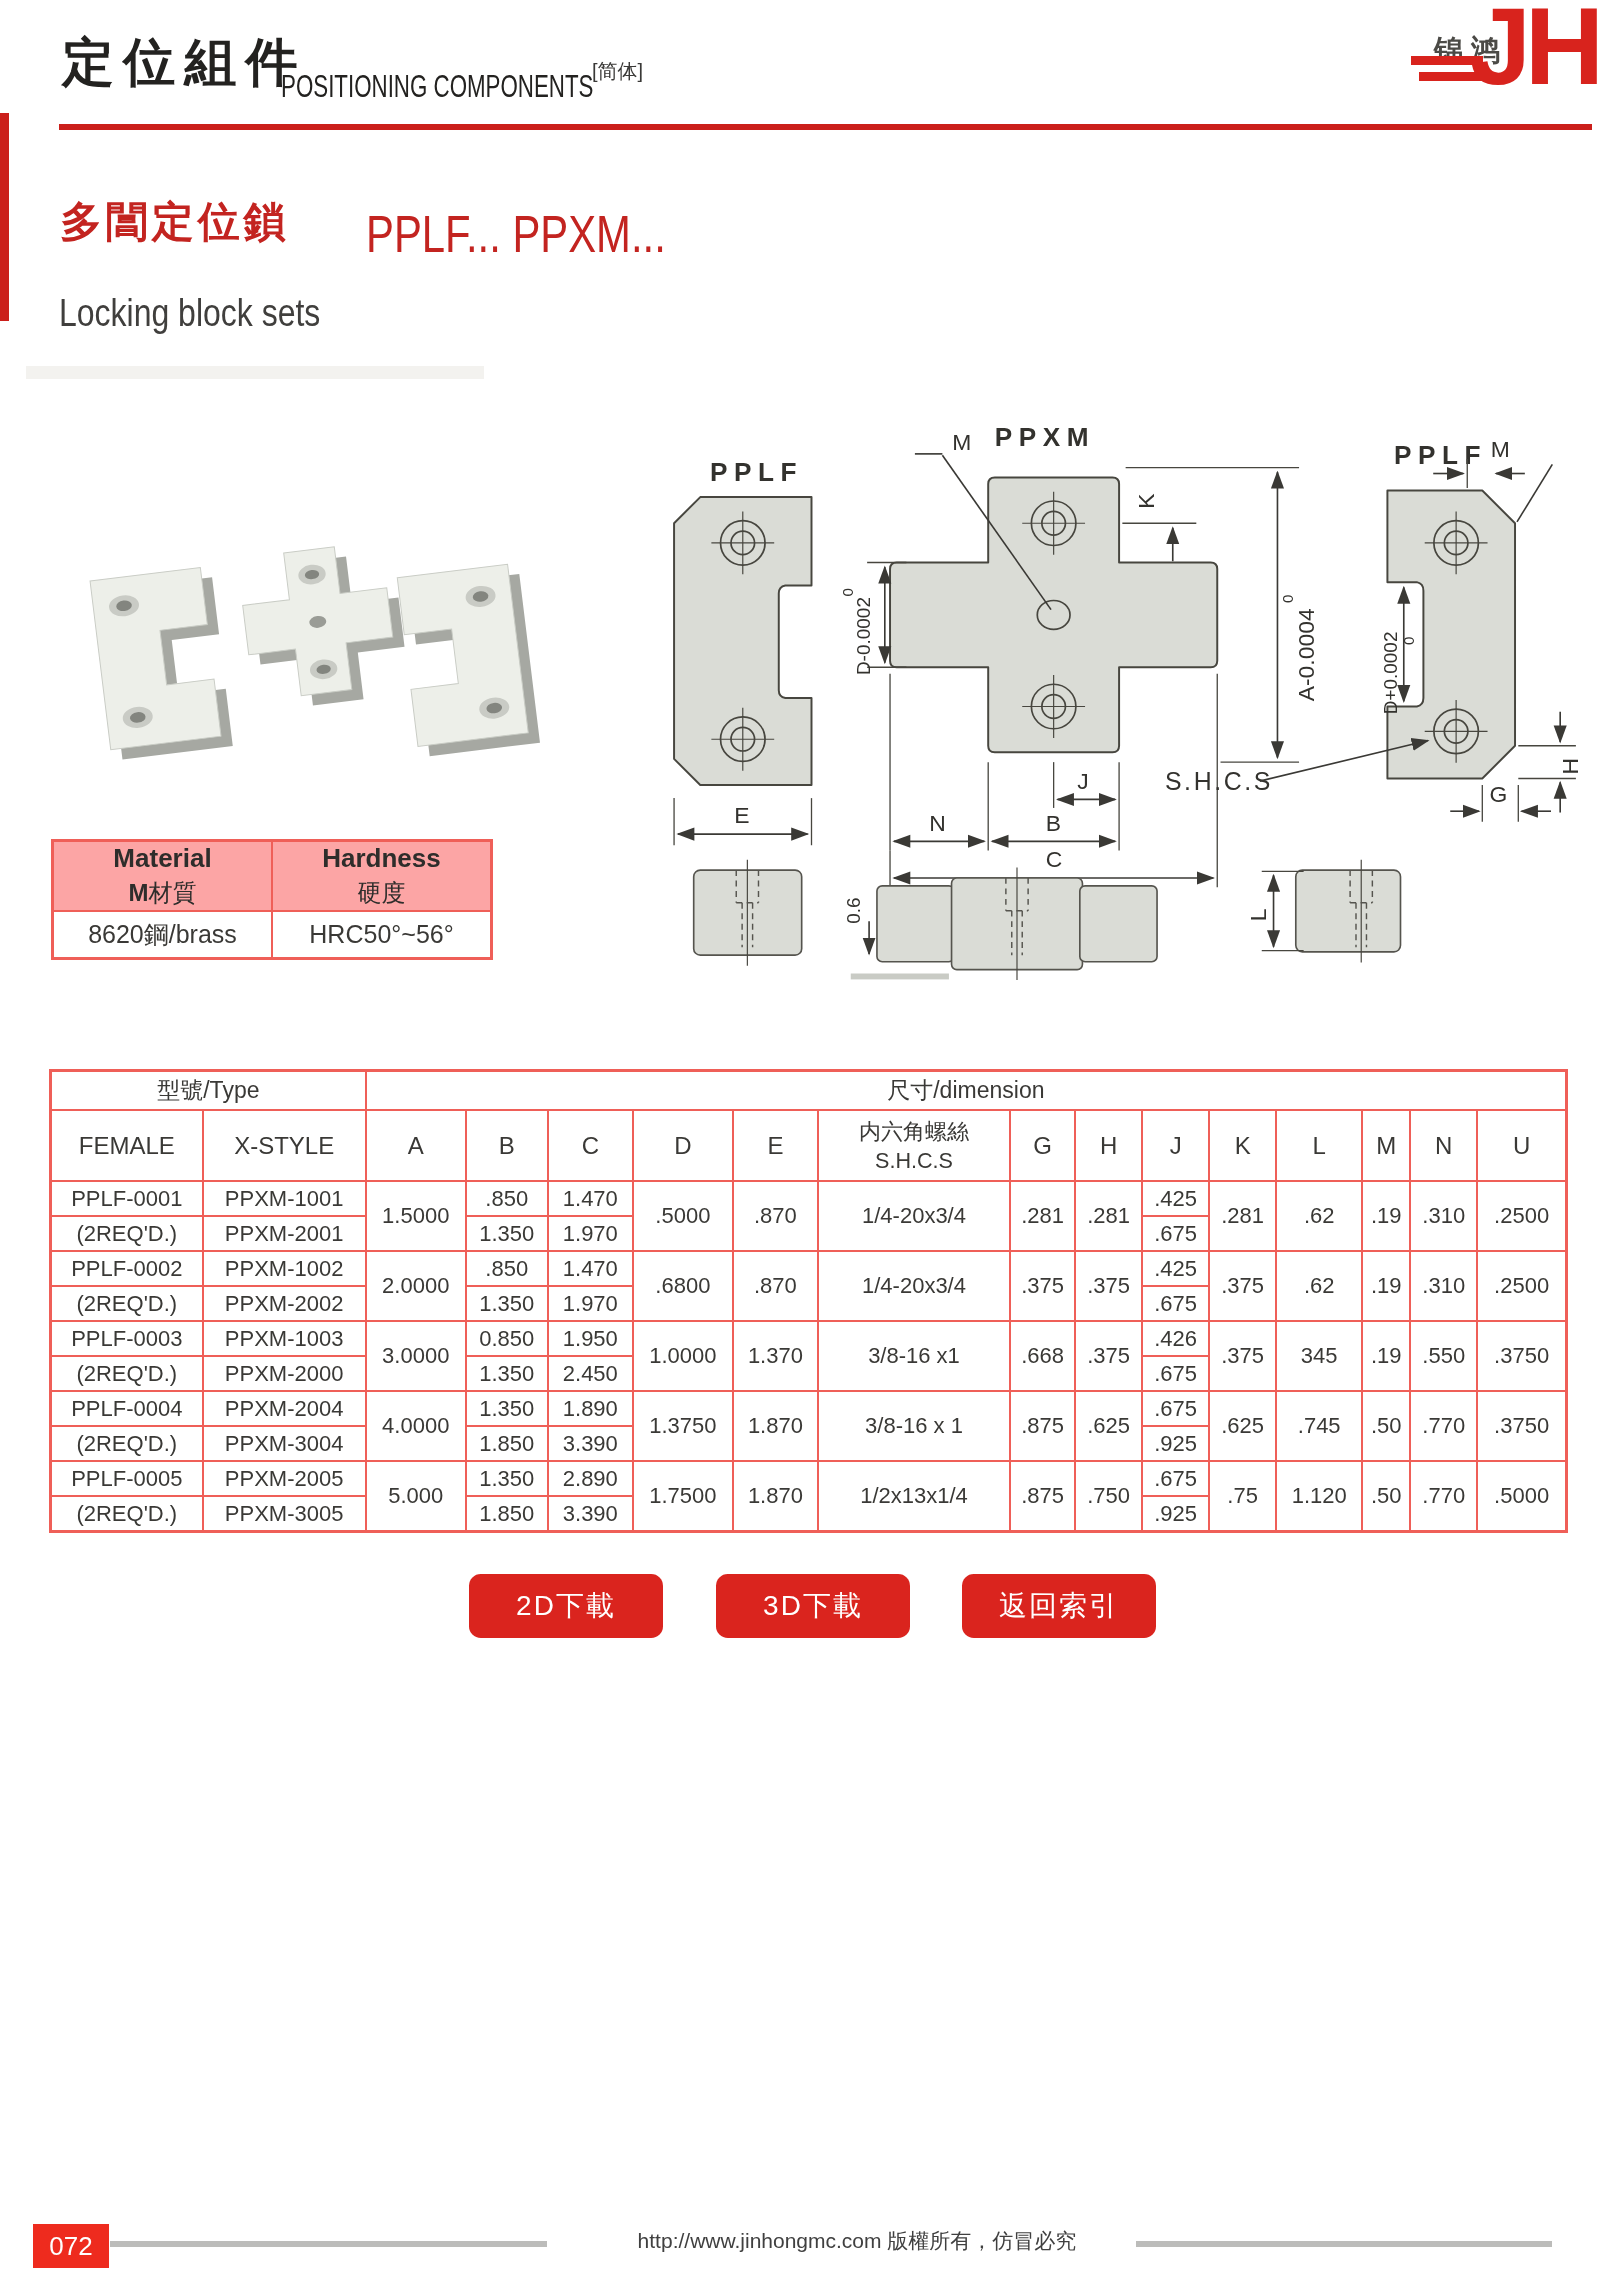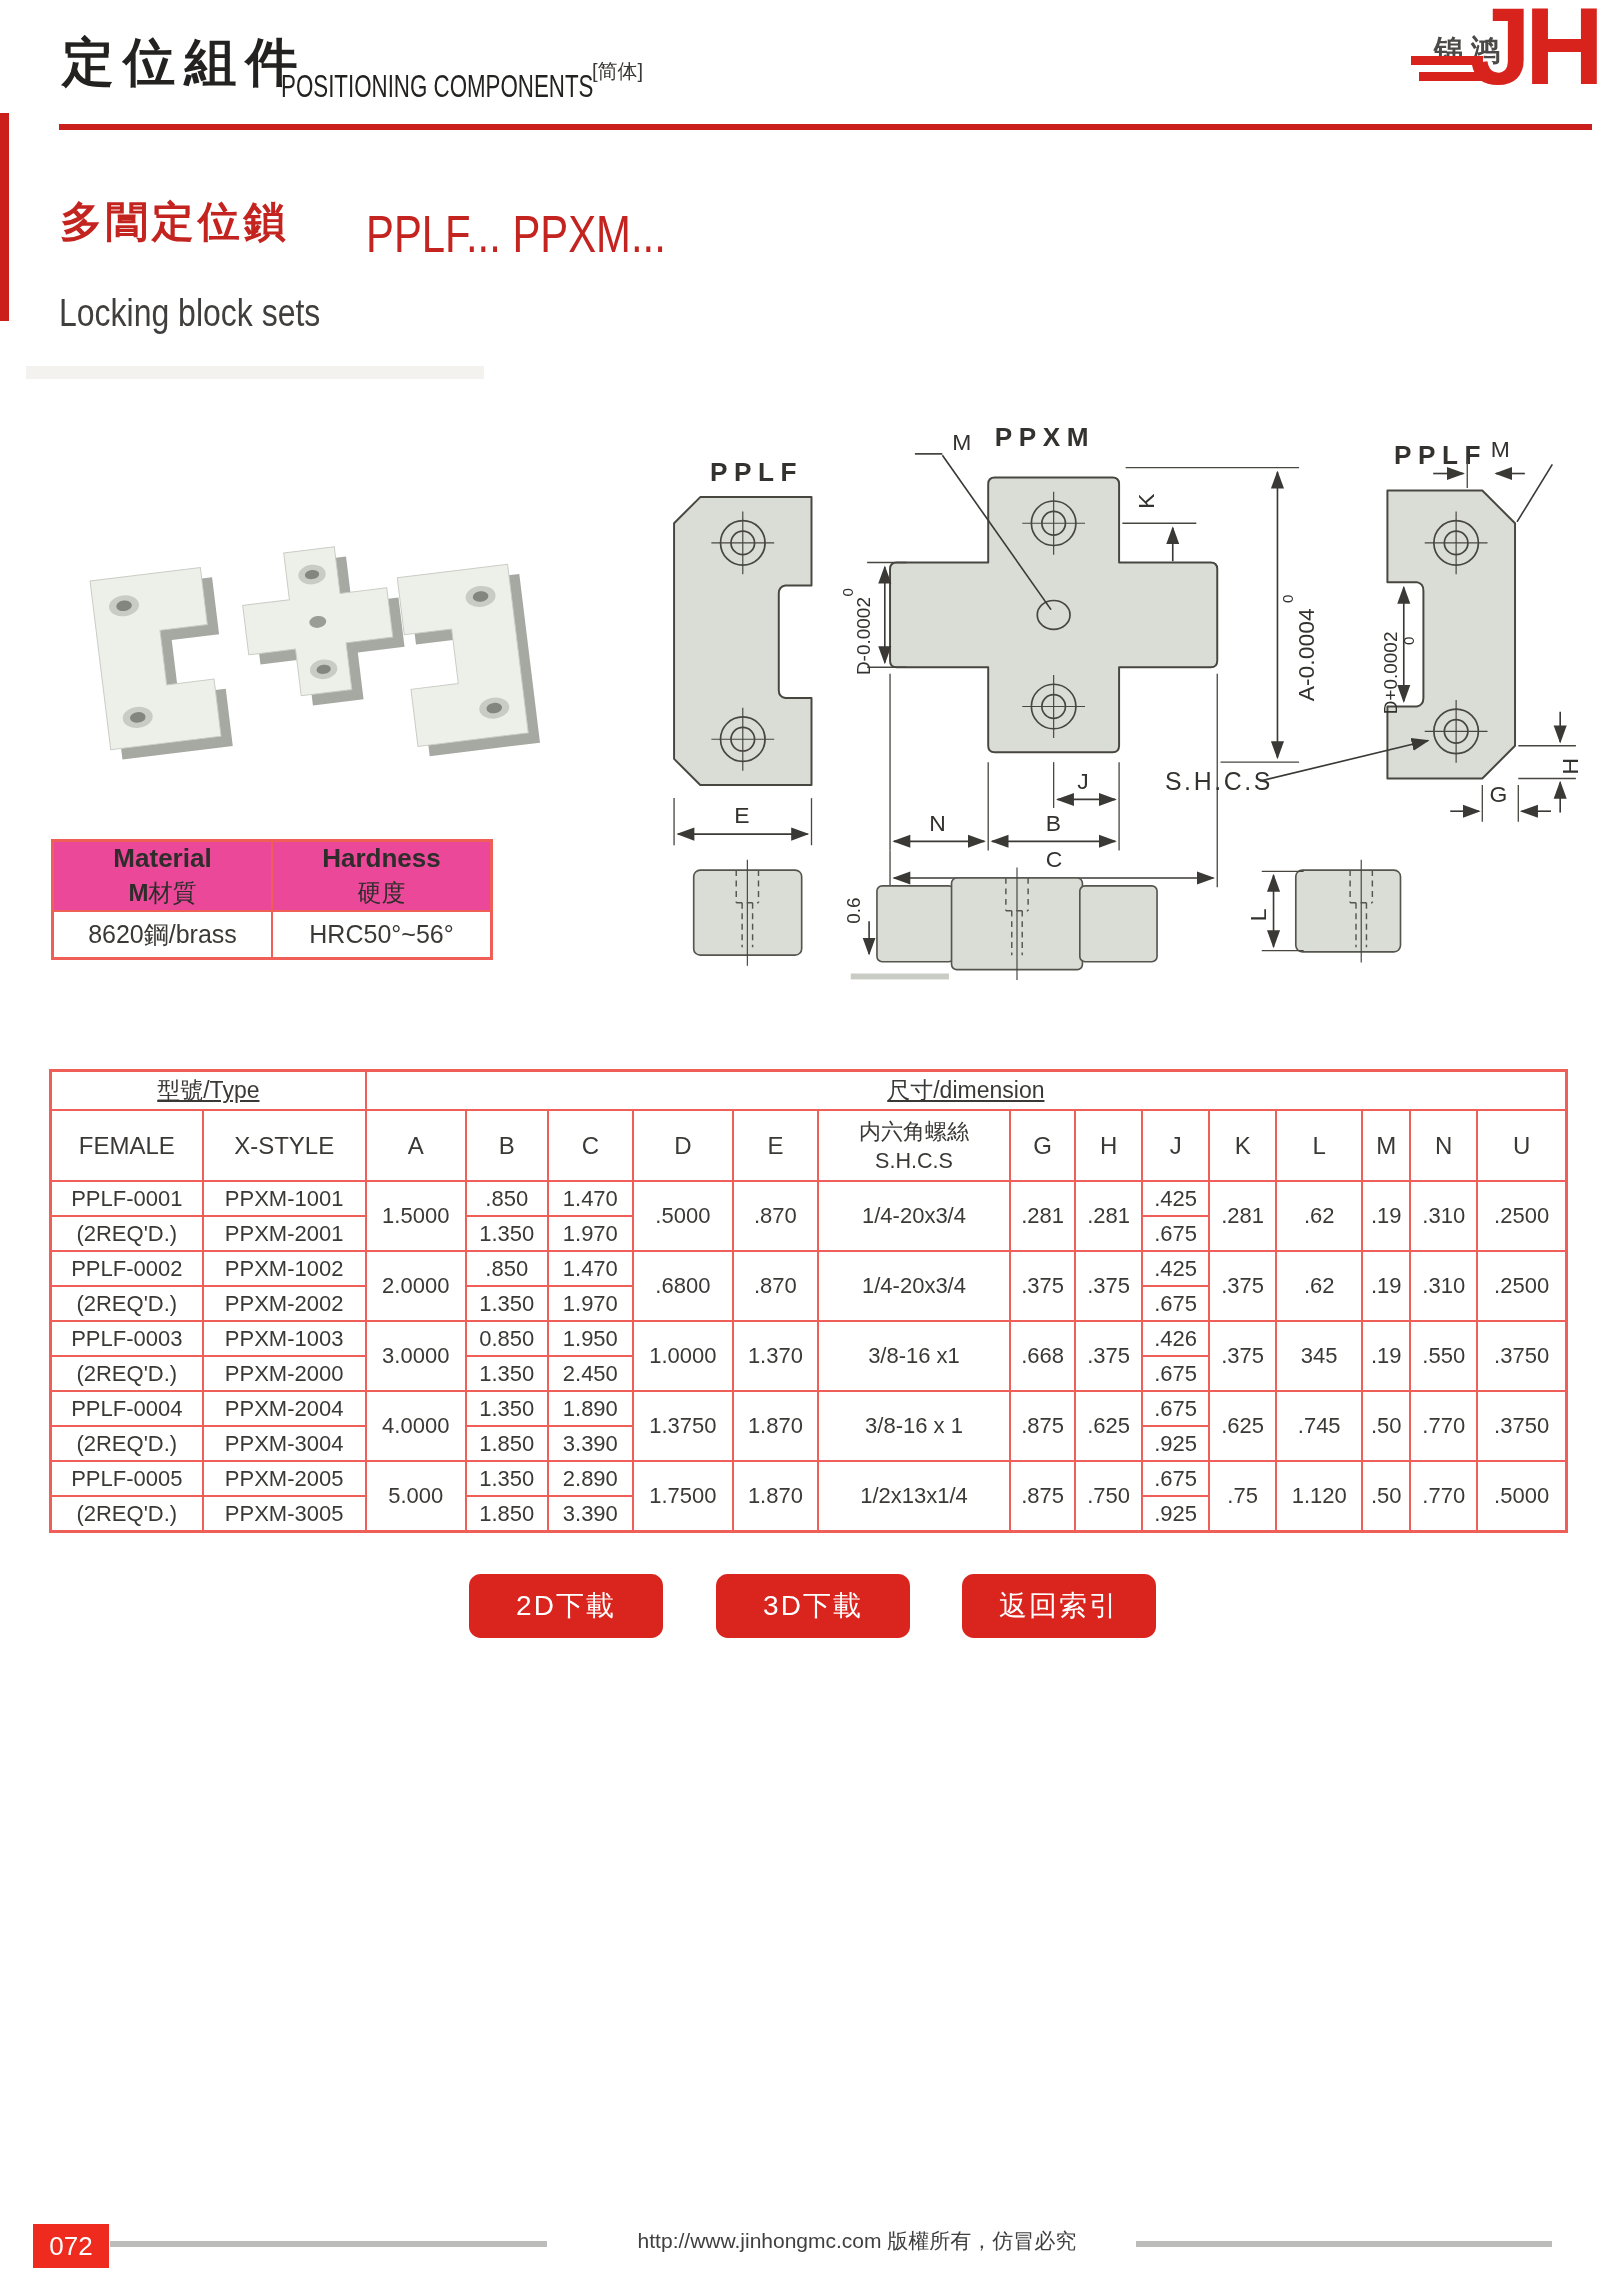--- a/index.html
+++ b/index.html
@@ -27,33 +27,33 @@
            font-family:"Liberation Serif","DejaVu Serif",serif;}
   .sec-models{left:366px;top:205px;font-size:51px;color:#c32420;white-space:nowrap;}
   .sec-sub{left:59px;top:291px;font-size:39px;color:#403f3d;white-space:nowrap;}
   .faded-line{left:26px;top:366px;width:458px;height:13px;background:#f3f2ef;}
 
   
   table{border-collapse:collapse;}
   .mat-table{left:51px;top:839px;}
   .mat-table table{width:442px;table-layout:fixed;}
   .mat-table td{border:2px solid #ef5f58;text-align:center;vertical-align:middle;}
-  .mat-table tr.hd td{height:58px;background:#ec4899;}
+  .mat-table tr.hd td{height:58px;background:#fca5a5;}
   .mat-table tr.vl td{height:43px;font-size:25px;color:#3a3936;}
   .mat-table .l1{font-size:26px;font-weight:700;color:#2e2d2b;}
   .mat-table .l2{font-size:24px;color:#2e2d2b;margin-top:2.6px;}
   .mat-table .mbold{font-weight:700;}
   .mat-outer{border:3.3px solid #ef5f58;}
 
   
   .dim-table{left:49px;top:1069px;}
   .dim-table table{width:1519px;table-layout:fixed;}
   .dim-table td,.dim-table th{border:2px solid #ef5f58;text-align:center;vertical-align:middle;
       font-weight:400;font-size:22px;color:#3a3936;padding:0;overflow:hidden;white-space:nowrap;}
-  .dim-table tr.gh th{height:37px;font-size:23px;text-decoration:underline;}
+  .dim-table tr.gh th{height:37px;font-size:23px;}
   .dim-table tr.ch th{height:69px;font-size:24px;}
   .dim-table tr.dr td{height:33px;}
   .dim-table .shcs-l1{font-size:22px;}
   .dim-table .shcs-l2{font-size:21.6px;margin-top:1.3px;}
 
   
   .dl-btn{width:194px;height:64px;background:#da241e;border-radius:11.8px;color:#ffffff;
           font-size:28px;letter-spacing:2px;display:flex;align-items:center;justify-content:center;
           border:none;cursor:pointer;}
   .btn1{left:469px;top:1574px;}

